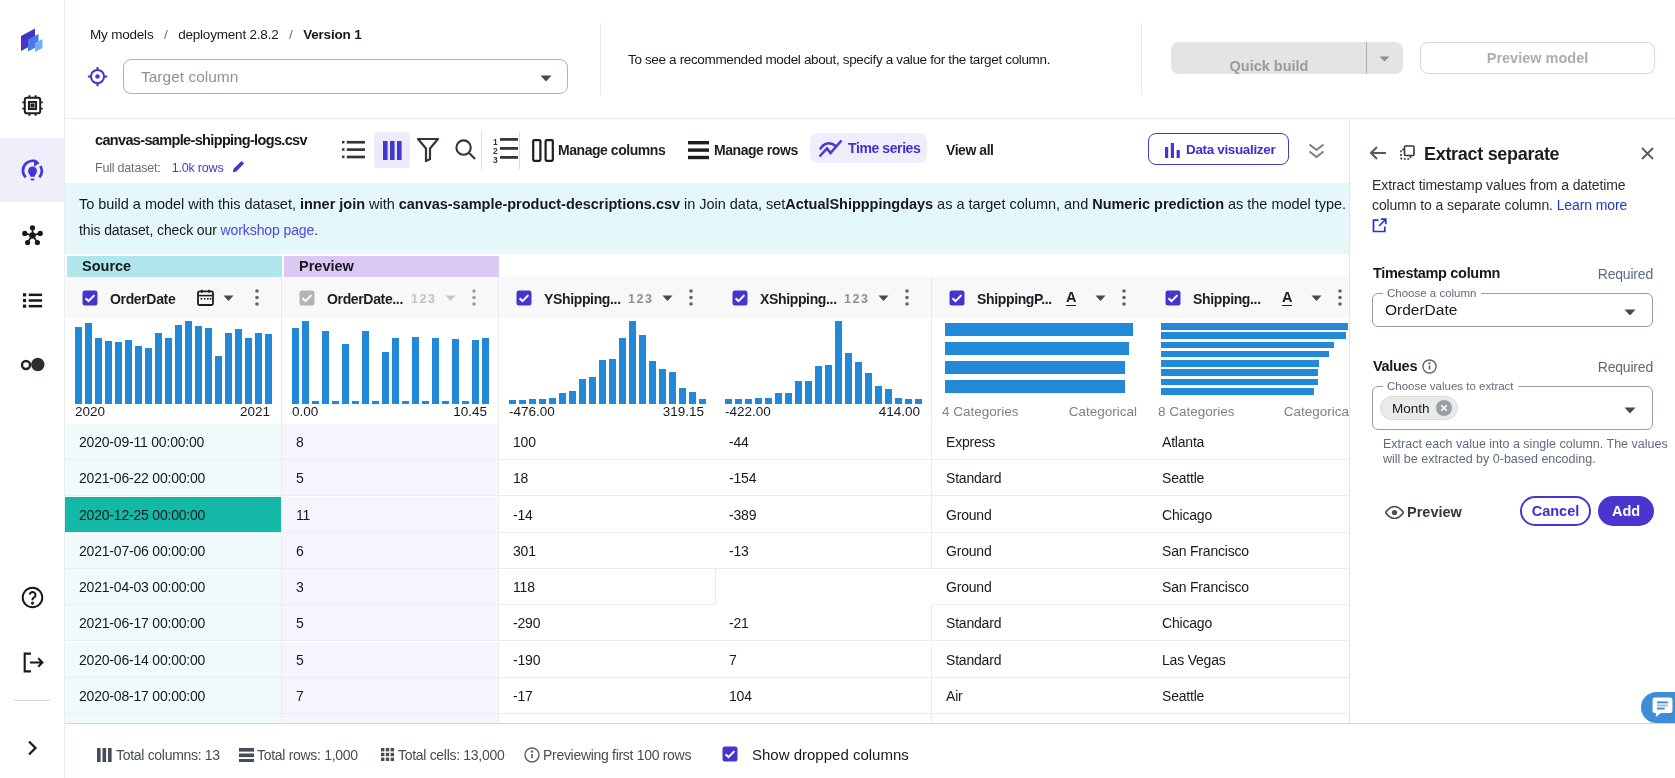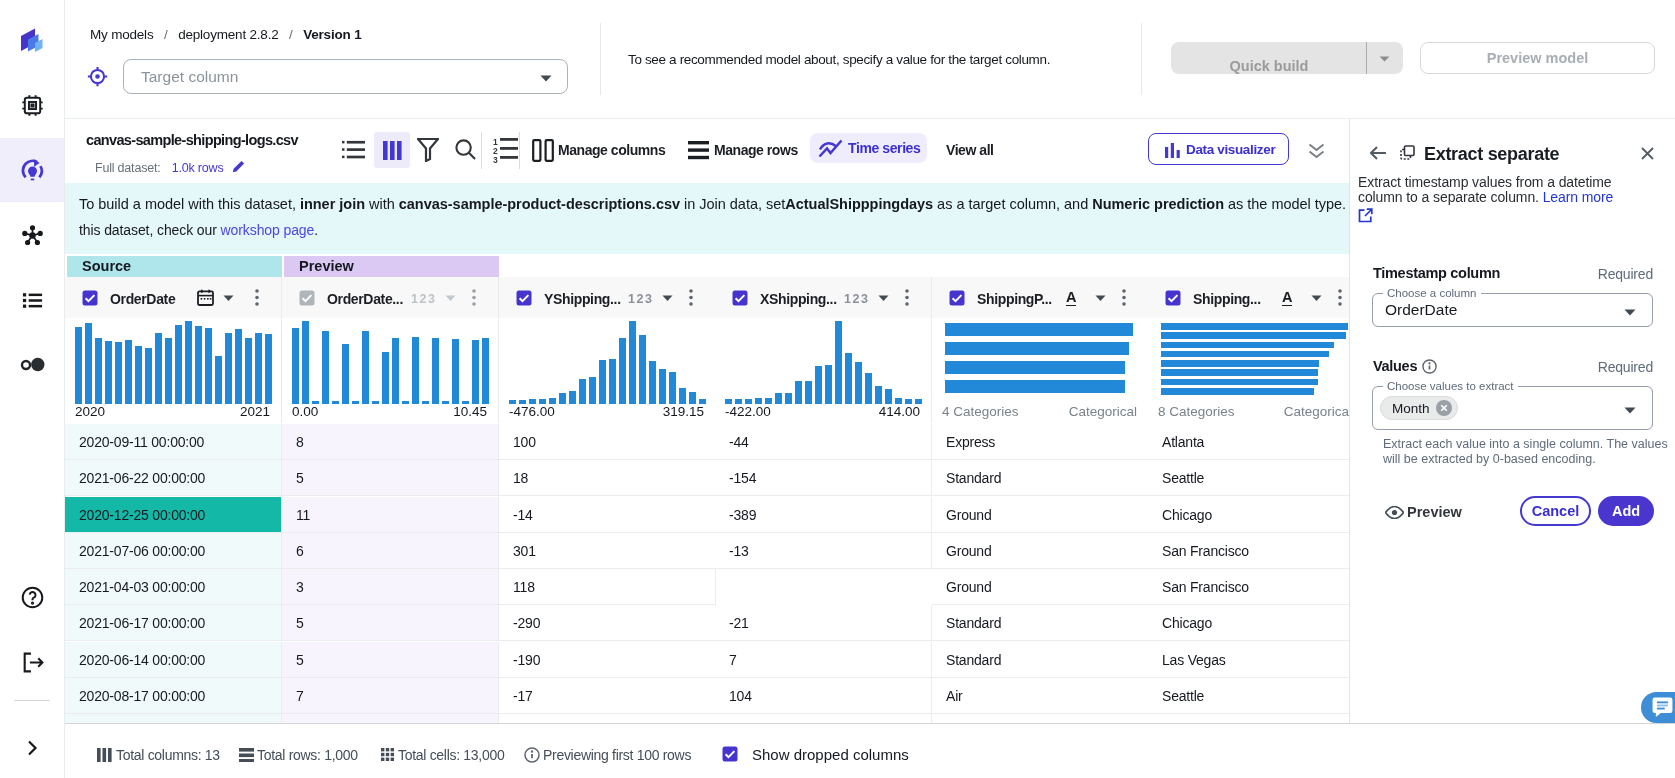--- a/index.html
+++ b/index.html
@@ -25,21 +25,21 @@
 #topmsg { position:absolute; left:563px; top:52px; font-size:13.5px; letter-spacing:-0.35px; color:#16191f; }
 .topbtn { position:absolute; top:42px; height:32px; border-radius:8px; font-size:14.5px; font-weight:bold; display:flex; align-items:center; justify-content:center; }
 #quickbuild { left:1106px; width:232px; background:#e4e4e4; color:#9b9b9b;align-items:flex-end; }
 #quickbuild .split { position:absolute; right:36px; top:0; bottom:0; width:1px; background:#adadad; }
 #previewmodel { left:1355px; width:235px; background:#fff; border:1px solid #d5d9dd; color:#a9aeb4; }
 
 
 #leftwrap { position:absolute; left:65px; top:119px; width:1284px; height:659px; background:#fff; overflow:hidden; }
 
 
-#dstitle { position:absolute; left:21px; top:13px; font-size:14.5px; font-weight:bold; letter-spacing:-0.65px; }
+#dstitle { position:absolute; left:30px; top:13px; font-size:14.5px; font-weight:bold; letter-spacing:-0.65px; }
 #dssub { position:absolute; left:30px; top:41px; font-size:12.5px; color:#687078; letter-spacing:-0.2px; }
 #dssub .rows { color:#4538d2; margin-left:8px; }
 .tbicon { position:absolute; top:14px; }
 .tbtext { position:absolute; top:23px; font-size:14px; font-weight:bold; color:#1b1e23; letter-spacing:-0.45px; white-space:nowrap; }
 #colbtn { position:absolute; left:309px; top:13px; width:36px; height:36px; background:#edeafa; border-radius:3px; }
 #tspill { position:absolute; left:745px; top:14px; width:117px; height:30px; background:#efecfb; border-radius:8px; }
 #dvbtn { position:absolute; left:1083px; top:14px; width:141px; height:32px; border:1px solid #4538d2; border-radius:8px; background:#fff; }
 #dvbtn span { position:absolute; left:37px; top:8px; font-size:13.5px; font-weight:bold; color:#3b2fd0; letter-spacing:-0.35px; white-space:nowrap; }
 
 
@@ -63,21 +63,21 @@
 .cell { position:absolute; font-size:14px; letter-spacing:-0.2px; padding:10px 0 0 14px; height:36px; border-right:1px solid #eaeced; border-bottom:1px solid #eaeced; overflow:hidden; white-space:nowrap; }
 
 
 #footer { position:absolute; left:65px; top:723px; width:1610px; height:55px; background:#fff; border-top:1px solid #d6d6d6; z-index:28; }
 .fitem { position:absolute; top:23px; font-size:14px; color:#454d56; letter-spacing:-0.3px; white-space:nowrap; }
 #fchklbl { position:absolute; left:687px; top:22px; font-size:15px; color:#16191f; }
 
 
 #panel { position:absolute; left:1349px; top:119px; width:326px; height:659px; background:#fff; border-left:1px solid #e4e4e4; z-index:26; }
 #panel h2 { position:absolute; left:74px; top:25px; font-size:18px; color:#1a1d21; font-weight:bold; letter-spacing:-0.3px; }
-.ptext { position:absolute; left:8px; top:56px; width:292px; font-size:14px; line-height:15px; color:#2a2e33; letter-spacing:-0.1px; }
+.ptext { position:absolute; left:22px; top:56px; width:292px; font-size:14px; line-height:20px; color:#2a2e33; letter-spacing:-0.1px; }
 .ptext a { color:#2336d4; text-decoration:none; }
 .plabel { font-size:14.5px; font-weight:bold; letter-spacing:-0.3px; color:#16191f; position:absolute; left:23px; }
 .preq { font-size:14px; letter-spacing:-0.2px; color:#5f6b7a; position:absolute; right:22px; }
 .psel { position:absolute; left:22px; width:281px; border:1px solid #949da9; border-radius:6px; background:#fff; }
 .psel .flabel { position:absolute; left:10px; top:-7px; background:#fff; padding:0 4px; font-size:11.5px; color:#5f6b7a; }
 .helper { position:absolute; left:33px; font-size:12.5px; line-height:14.5px; color:#5f6b7a; }
 #monthchip { position:absolute; left:7px; top:9px; height:24px; background:#e9eaea; border:1px solid #d9dbdb; border-radius:12px; display:flex; align-items:center; padding:0 5px 0 11px; }
 #monthchip .mt { font-size:13.5px; color:#16191f; margin-right:6px; }
 #cancelbtn { position:absolute; left:170px; top:377px; width:71px; height:30px; border:2px solid #4538d0; border-radius:15px; background:#fff; color:#3b2fd0; font-size:14.5px; font-weight:bold; text-align:center; line-height:27px; }
 #addbtn { position:absolute; left:248px; top:377px; width:56px; height:30px; border-radius:15px; background:#4a36cf; color:#fff; font-size:14.5px; font-weight:bold; text-align:center; line-height:30px; }

